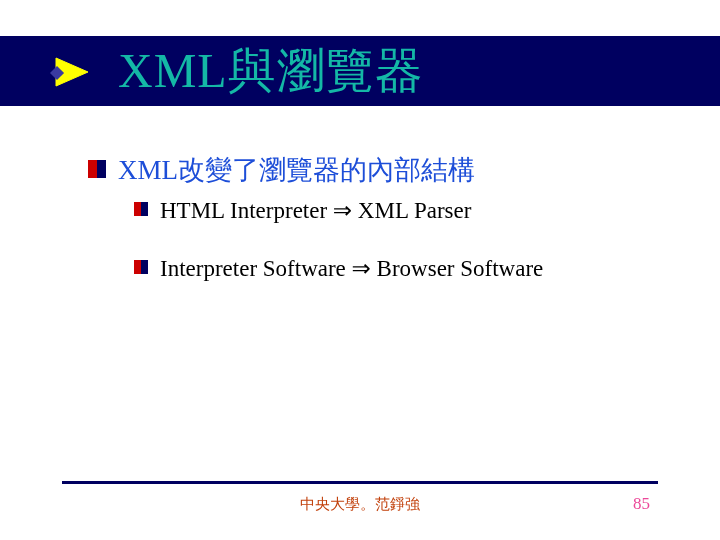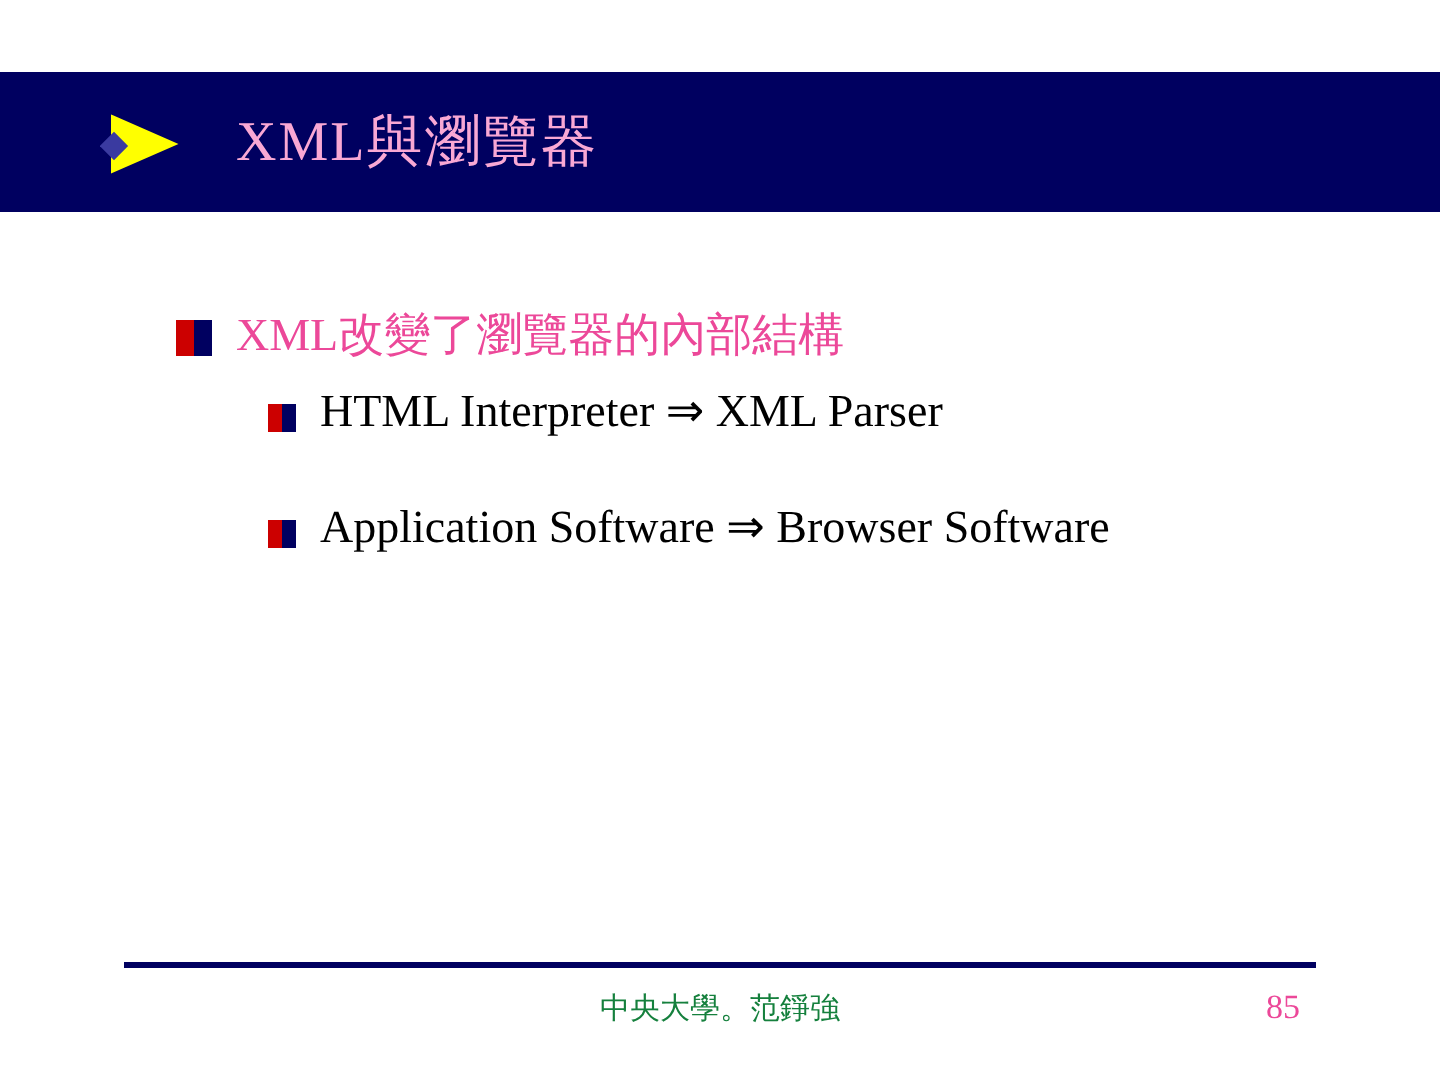--- a/index.html
+++ b/index.html
@@ -18,53 +18,52 @@
     position: relative;
     display: flex;
     align-items: center;
   }
   .title-arrow {
     position: absolute;
     left: 50px;
     top: 18px;
   }
   .title-text {
-    color: #f9a8d4;
-    font-size: 28px;
+    color: #14b8a6;
+    font-size: 48px;
     font-weight: normal;
     margin-left: 118px;
     letter-spacing: 1px;
   }
   .content {
     padding: 34px 60px 0 88px;
   }
   .bullet-item {
     display: flex;
     align-items: flex-start;
     margin-bottom: 8px;
   }
   .bullet-main {
     margin-top: 12px;
   }
   .bullet-sub {
     margin-left: 46px;
     margin-top: 6px;
     margin-bottom: 28px;
-    align-items: center;
   }
   .sq-bullet {
     display: inline-flex;
     flex-shrink: 0;
     margin-right: 12px;
     margin-top: 8px;
   }
   .sq-bullet.small { margin-top: 6px; }
   .main-text {
-    font-size: 23px;
-    color: #ec4899;
+    font-size: 27px;
+    color: #1d4ed8;
     line-height: 1.35;
   }
   .sub-text {
     font-size: 23px;
     color: #000;
     line-height: 1.3;
   }
   .footer-line {
     position: absolute;
     left: 62px;
@@ -73,21 +72,21 @@
     border-top: 3px solid #000060;
   }
   .footer {
     position: absolute;
     bottom: 26px;
     left: 0;
     right: 0;
     display: flex;
     justify-content: center;
     font-size: 15px;
-    color: #15803d;
+    color: #c2410c;
   }
   .page-num {
     position: absolute;
     bottom: 26px;
     right: 70px;
     font-size: 17px;
     color: #ec4899;
   }
 </style>
 </head>
@@ -124,21 +123,21 @@
     <span class="sub-text">HTML Interpreter ⇒ XML Parser</span>
   </div>
 
   <div class="bullet-item bullet-sub">
     <span class="sq-bullet small">
       <svg width="14" height="14">
           <rect x="0" y="0" width="7" height="14" fill="#cc0000"></rect>
           <rect x="7" y="0" width="7" height="14" fill="#000060"></rect>
         </svg>
     </span>
-    <span class="sub-text">Application Software ⇒ Browser Software</span>
+    <span class="sub-text">Interpreter Software ⇒ Browser Software</span>
   </div>
 
 
 </div>
 
 <div class="footer-line"></div>
 <div class="footer">中央大學。范錚強</div>
 <div class="page-num">85</div>
 
 </body></html>

